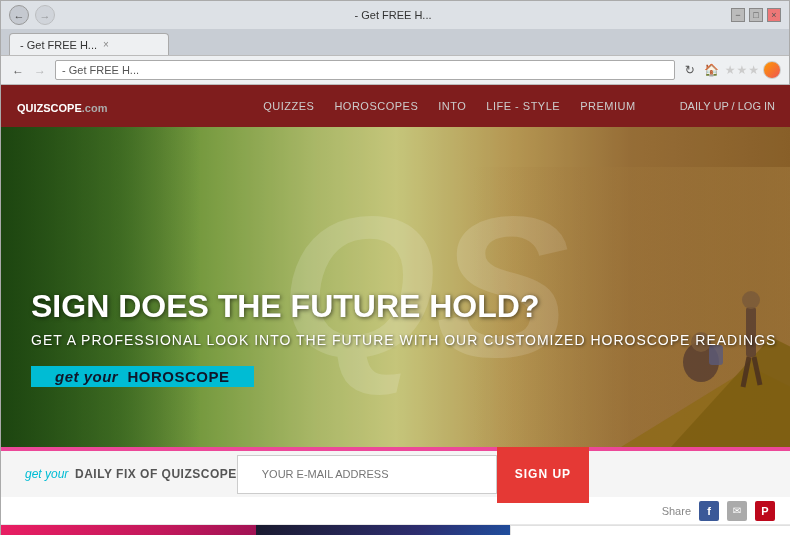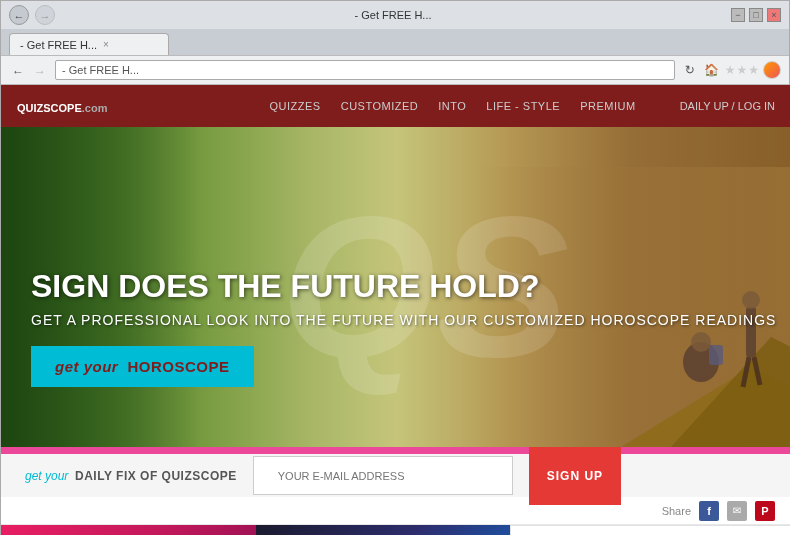--- a/index.html
+++ b/index.html
@@ -214,23 +214,23 @@
       margin-bottom: 8px;
     }
     .hero-sub {
       font-size: 14px;
       letter-spacing: 1px;
       text-shadow: 1px 1px 3px rgba(0,0,0,0.6);
       margin-bottom: 18px;
     }
     .hero-cta {
       background: #00bcd4;
-      color: #7f1d1d;
+      color: #0f172a;
       border: none;
-      padding: 12px 24px;
+      padding: 2px 24px;
       font-size: 15px;
       font-weight: bold;
       cursor: pointer;
       text-transform: lowercase;
       letter-spacing: 0.5px;
     }
     .hero-cta span { font-style: italic; }
     .hero-cta strong { text-transform: uppercase; font-style: normal; }
 
     
@@ -242,22 +242,21 @@
       background: linear-gradient(to left, rgba(160,120,60,0.6) 0%, transparent 100%);
     }
 
     
     .signup-bar {
       background: #f5f5f5;
       height: 50px;
       display: flex;
       align-items: center;
       padding: 0 24px;
-      gap: 16px;
-      border-top: 7px solid #ec4899;
+      border-top: 4px solid #ec4899;
     }
     .signup-text {
       font-size: 12px;
       color: #888;
     }
     .signup-text .highlight {
       color: #00bcd4;
       font-style: italic;
     }
     .signup-text .bold-text {
@@ -381,21 +380,21 @@
   </div>
 
   <div class="website">
 
     <nav class="site-nav">
       <div class="site-logo">
         <span>QUIZSCOPE</span><span style="font-size:11px;color:#aaa">.com</span>
       </div>
       <div class="nav-links">
         <a class="nav-link">QUIZZES</a>
-        <a class="nav-link">CUSTOMIZED</a>
+        <a class="nav-link">HOROSCOPES</a>
         <a class="nav-link">INTO</a>
         <a class="nav-link">LIFE - STYLE</a>
         <a class="nav-link">PREMIUM</a>
         <a class="nav-signup">DAILY UP / LOG IN</a>
       </div>
     </nav>
 
     <div class="hero">
       <div class="hero-overlay"></div>
       <div class="hero-tree"></div>

